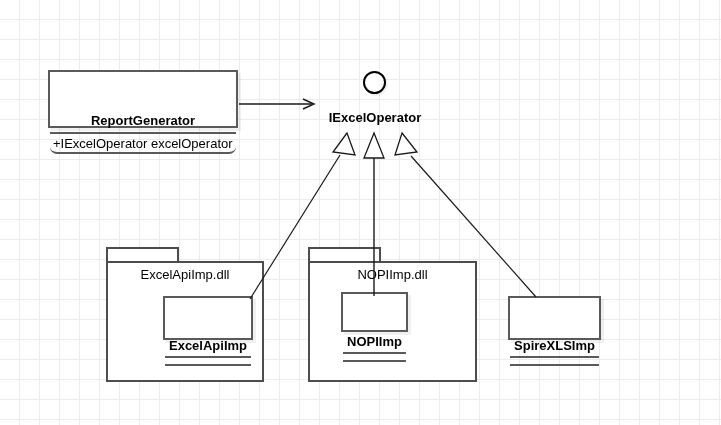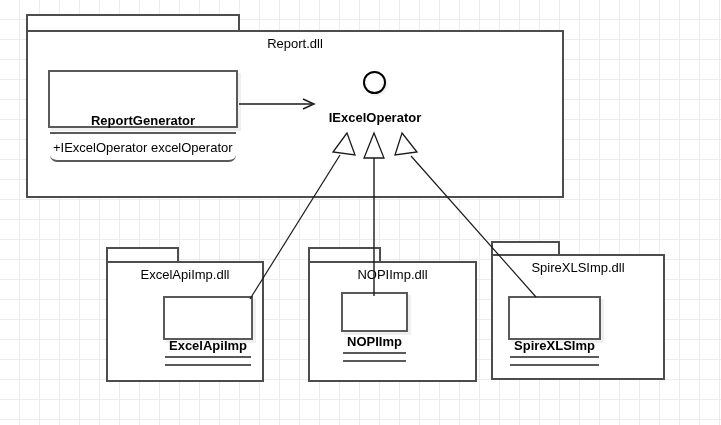--- a/index.html
+++ b/index.html
@@ -110,29 +110,24 @@
     width: 721px;
     height: 425px;
     pointer-events: none;
   }
 </style>
 </head>
 <body>
 
 <div id="canvas">
 
-  <div class="package" style="left:26px; top:14px; width:538px; height:184px;">
-    <div class="pkg-tab" style="width:214px; height:17px;"></div>
-    <div class="pkg-body" style="top:16px; width:538px; height:168px;"></div>
-    <div class="pkg-title" style="top:22px;">Report.dll</div>
-  </div>
 
   <div class="classbox" style="left:48px; top:70px; width:190px; height:58px;">
     <div class="cb-name" style="height:26px;">ReportGenerator</div>
-    <div class="cb-attrs" style="height:28px;border-radius:7px;">+IExcelOperator excelOperator</div>
+    <div class="cb-attrs" style="height:20px;border-radius:7px;">+IExcelOperator excelOperator</div>
     <div class="cb-ops" style="height:8px;"></div>
   </div>
 
   <div class="lollipop-circle" style="left:363px; top:71px; width:23px; height:23px;"></div>
   <div class="lollipop-label" style="left:299px; top:110px; width:152px;">IExcelOperator</div>
 
   <div class="package" style="left:106px; top:247px; width:158px; height:135px;">
     <div class="pkg-tab" style="width:73px; height:15px;"></div>
     <div class="pkg-body" style="top:14px; width:158px; height:121px;"></div>
     <div class="pkg-title" style="top:20px;">ExcelApiImp.dll</div>
@@ -147,25 +142,20 @@
     <div class="pkg-tab" style="width:73px; height:15px;"></div>
     <div class="pkg-body" style="top:14px; width:169px; height:121px;"></div>
     <div class="pkg-title" style="top:20px;">NOPIImp.dll</div>
   </div>
   <div class="classbox" style="left:341px; top:292px; width:67px; height:40px;">
     <div class="cb-name" style="height:24px;">NOPIImp</div>
     <div class="cb-attrs" style="height:8px;"></div>
     <div class="cb-ops" style="height:8px;"></div>
   </div>
 
-  <div class="package" style="left:491px; top:241px; width:174px; height:139px;">
-    <div class="pkg-tab" style="width:69px; height:14px;"></div>
-    <div class="pkg-body" style="top:13px; width:174px; height:126px;"></div>
-    <div class="pkg-title" style="top:19px;">SpireXLSImp.dll</div>
-  </div>
   <div class="classbox" style="left:508px; top:296px; width:93px; height:44px;text-align:right;">
     <div class="cb-name" style="height:24px;">SpireXLSImp</div>
     <div class="cb-attrs" style="height:8px;"></div>
     <div class="cb-ops" style="height:8px;"></div>
   </div>
 
   <svg id="connectors" viewBox="0 0 721 425">
      IExcelOperator : dependency (open arrowhead) --&gt;
     <g>
       <line x1="239" y1="104" x2="312" y2="104" stroke="#1a1a1a" stroke-width="1.4"></line>

